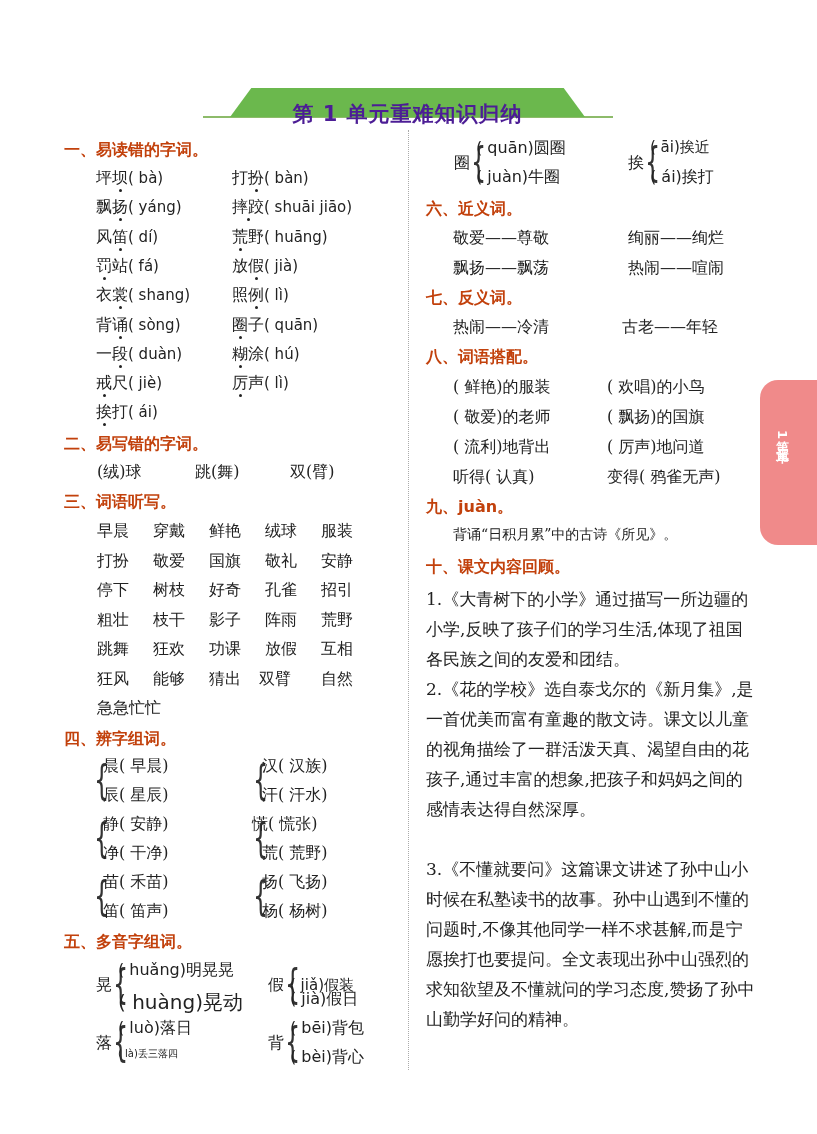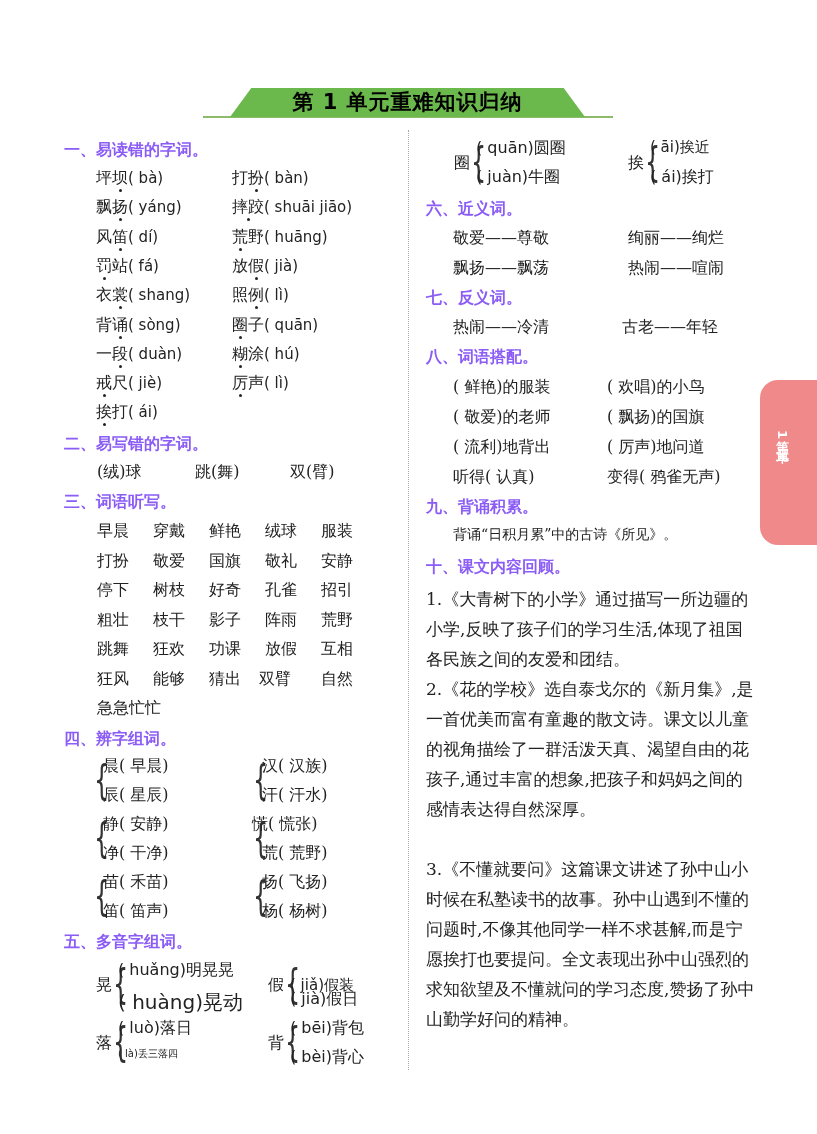--- a/index.html
+++ b/index.html
@@ -1,30 +1,30 @@
 <!DOCTYPE html>
 <html><head>
 <meta charset="utf-8">
 <style>
   html, body { margin:0; padding:0; background:#ffffff; }
   body { width:817px; height:1134px; position:relative; overflow:hidden;
          font-family:"DejaVu Serif","Liberation Serif",serif; color:#222; }
   .banner-line { position:absolute; left:203px; top:116px; width:410px; height:2px; background:#8dbb6a; }
   .banner { position:absolute; left:230px; top:88px; width:355px; height:29px; background:#6bb84d;
             clip-path:polygon(6% 0, 94% 0, 100% 100%, 0 100%); }
-  .banner-title { position:absolute; left:230px; top:88px; width:355px; height:29px; line-height:29px;
-                  text-align:center; color:#000000; font-weight:bold; font-size:21px; letter-spacing:1px;
+  .banner-title { position:absolute; left:230px; top:100px; width:355px; height:29px; line-height:29px;
+                  text-align:center; color:#4c1d95; font-weight:bold; font-size:21px; letter-spacing:1px;
                   font-family:"DejaVu Sans","Liberation Sans",sans-serif; }
   .divider { position:absolute; left:408px; top:130px; height:940px; border-left:1px dotted #aaa; }
   .tab { position:absolute; left:760px; top:380px; width:57px; height:165px; background:#f08a8a;
          border-radius:18px 0 0 18px; }
   .tab-label { position:absolute; left:760px; top:430px; width:30px; color:#fff; font-weight:bold;
                font-size:13px; line-height:15px; text-align:center; writing-mode:vertical-rl;
                font-family:"DejaVu Sans","Liberation Sans",sans-serif; }
-  .h { position:absolute; color:#8b5cf6; font-weight:bold; font-size:16px;
+  .h { position:absolute; color:#c2410c; font-weight:bold; font-size:16px;
        font-family:"DejaVu Sans","Liberation Sans",sans-serif; white-space:nowrap; }
   .t { position:absolute; font-size:16px; white-space:nowrap; }
   .py { font-family:"DejaVu Sans","Liberation Sans",sans-serif; font-size:15px; }
   .dot { position:relative; }
   .dot::after { content:""; position:absolute; left:50%; bottom:-5px; width:3px; height:3px;
                 margin-left:-1.5px; background:#222; border-radius:50%; }
   .brace { position:absolute; font-size:40px; line-height:40px; color:#333; font-family:"DejaVu Sans",sans-serif; transform:scaleX(0.6); }
   .para { position:absolute; left:426px; width:330px; font-size:17px; line-height:30px; }
 </style>
 </head>
@@ -163,19 +163,19 @@
     <div class="t" style="left:453px;top:377px">( 鲜艳)的服装</div>
     <div class="t" style="left:607px;top:377px">( 欢唱)的小鸟</div>
     <div class="t" style="left:453px;top:407px">( 敬爱)的老师</div>
     <div class="t" style="left:607px;top:407px">( 飘扬)的国旗</div>
     <div class="t" style="left:453px;top:437px">( 流利)地背出</div>
     <div class="t" style="left:607px;top:437px">( 厉声)地问道</div>
     <div class="t" style="left:453px;top:467px">听得( 认真)</div>
     <div class="t" style="left:607px;top:467px">变得( 鸦雀无声)</div>
   </div>
 
-<div class="h" style="left:426px;top:497px">九、背诵积累。</div>
+<div class="h" style="left:426px;top:497px">九、juàn。</div>
 <div class="t" style="left:453px;top:526px;font-size:14px">背诵“日积月累”中的古诗《所见》。</div>
 
 <div class="h" style="left:426px;top:557px">十、课文内容回顾。</div>
 <div class="para" style="top:584px">1.《大青树下的小学》通过描写一所边疆的小学,反映了孩子们的学习生活,体现了祖国各民族之间的友爱和团结。</div>
 <div class="para" style="top:674px">2.《花的学校》选自泰戈尔的《新月集》,是一首优美而富有童趣的散文诗。课文以儿童的视角描绘了一群活泼天真、渴望自由的花孩子,通过丰富的想象,把孩子和妈妈之间的感情表达得自然深厚。</div>
 <div class="para" style="top:854px">3.《不懂就要问》这篇课文讲述了孙中山小时候在私塾读书的故事。孙中山遇到不懂的问题时,不像其他同学一样不求甚解,而是宁愿挨打也要提问。全文表现出孙中山强烈的求知欲望及不懂就问的学习态度,赞扬了孙中山勤学好问的精神。</div>
 
 </body></html>

